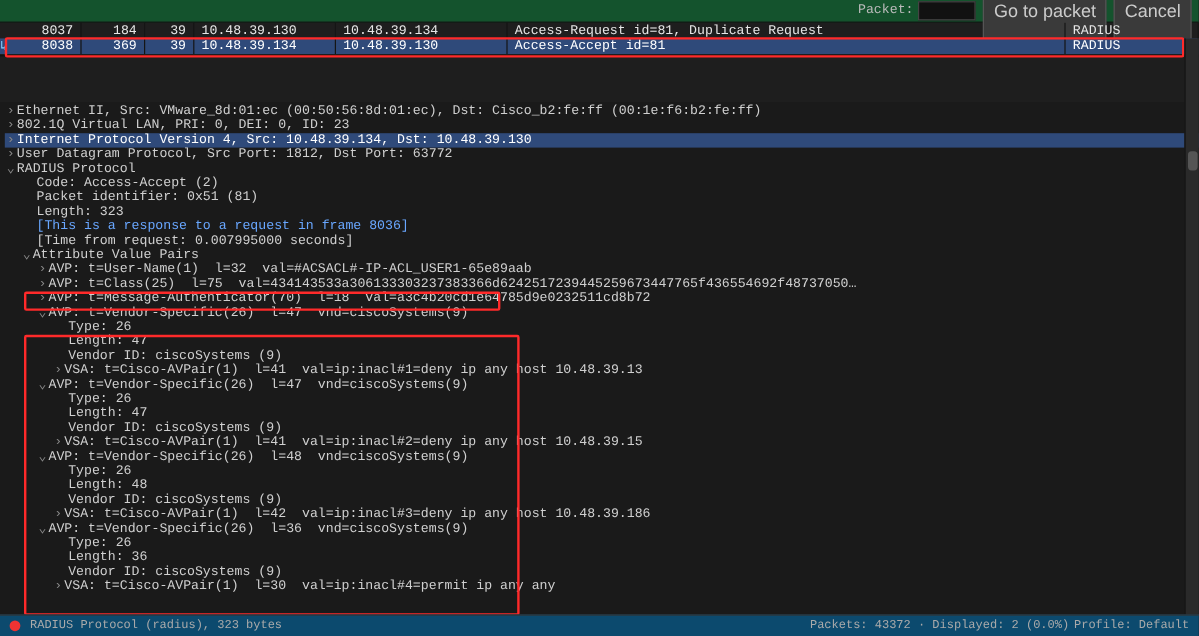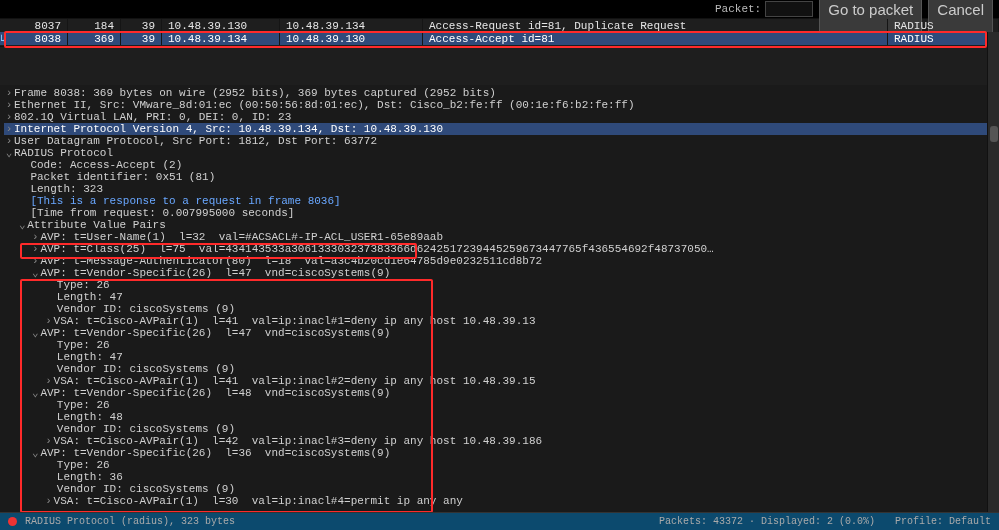--- a/index.html
+++ b/index.html
@@ -1,16 +1,16 @@
 <!DOCTYPE html>
 <html><head>
 <meta charset="utf-8">
 <style>
   html,body{margin:0;padding:0;background:#1a1a1a;font-family:"Courier New",monospace;font-size:11px;color:#d0d0d0;width:999px;height:530px;overflow:hidden}
-  .topbar{height:18px;background:#000000;display:flex;justify-content:flex-end;align-items:center;padding:0 6px;border-bottom:1px solid #111}
+  .topbar{height:18px;background:#14532d;display:flex;justify-content:flex-end;align-items:center;padding:0 6px;border-bottom:1px solid #111}
   .topbar label{color:#bbb;margin-right:4px}
   .topbar input{background:#111;border:1px solid #444;color:#ddd;height:14px;width:40px;font-size:10px;padding:0 3px}
   .topbar .btn{background:#3a3a3a;border:1px solid #555;color:#ccc;font-size:15px;padding:18px 8px;margin-left:6px;cursor:pointer}
   
   .plist{background:#1e1e1e}
   .plist-header{display:flex;height:14px;background:#2c2c2c;border-bottom:1px solid #111;color:#ccc;font-size:10px}
   .col{padding:1px 6px;border-right:1px solid #151515;overflow:hidden;white-space:nowrap}
   .c-indent{width:10px;border:none;padding:0}
   .c-no{width:45px;text-align:right}
   .c-len{width:40px;text-align:right}
@@ -29,21 +29,21 @@
   .details{overflow:hidden;padding:2px 0 0 4px;line-height:12px;font-size:11px}
   .details .row{white-space:pre;position:relative}
   .details .arrow{color:#888;display:inline-block;width:10px;text-align:center}
   .sel-line{background:#2f4a7a;color:#fff}
   .link{color:#69a7ff;}
   .box-red{position:absolute;border:2px solid #ff2a2a;border-radius:2px;pointer-events:none}
   .details-wrap{position:relative}
   
   .status{position:absolute;bottom:0;left:0;right:0;height:17px;background:#0c4a6e;border-top:1px solid #333;display:flex;align-items:center;padding:0 8px;color:#aaa;font-size:10px}
   .status .dot{width:9px;height:9px;border-radius:50%;background:#e33;margin-right:8px}
-  .status .right{margin-left:auto;display:flex;gap:20px}
+  .status .right{margin-left:auto;display:flex;gap:4px}
   .scroll-stub{position:absolute;right:0;top:32px;bottom:17px;width:11px;background:#2a2a2a;border-left:1px solid #111}
   .scroll-thumb{position:absolute;right:1px;top:94px;width:8px;height:16px;background:#555;border-radius:3px}
 </style>
 </head>
 <body>
 
 <div class="topbar">
   <label>Packet:</label>
   <input value="" style="">
   <button class="btn">Go to packet</button>
@@ -72,35 +72,34 @@
       <div class="col c-info">Access-Accept id=81</div>
       <div class="col c-proto">RADIUS</div>
     </div>
     <div class="hl-red" style="top:12px;height:13px"></div>
   </div>
   <div class="empty"></div>
 </div>
 
 <div class="details-wrap">
 <div class="details">
-  <div class="row"><span class="arrow">›</span><span>Frame 8038: 369 bytes on wire (2952 bits), 369 bytes captured (2952 bits)</span></div>
   <div class="row"><span class="arrow">›</span><span>Ethernet II, Src: VMware_8d:01:ec (00:50:56:8d:01:ec), Dst: Cisco_b2:fe:ff (00:1e:f6:b2:fe:ff)</span></div>
   <div class="row"><span class="arrow">›</span><span>802.1Q Virtual LAN, PRI: 0, DEI: 0, ID: 23</span></div>
   <div class="row sel-line"><span class="arrow">›</span><span>Internet Protocol Version 4, Src: 10.48.39.134, Dst: 10.48.39.130</span></div>
   <div class="row"><span class="arrow">›</span><span>User Datagram Protocol, Src Port: 1812, Dst Port: 63772</span></div>
   <div class="row"><span class="arrow">⌄</span><span>RADIUS Protocol</span></div>
   <div class="row">    <span>Code: Access-Accept (2)</span></div>
   <div class="row">    <span>Packet identifier: 0x51 (81)</span></div>
   <div class="row">    <span>Length: 323</span></div>
   <div class="row">    <span class="link">[This is a response to a request in frame 8036]</span></div>
   <div class="row">    <span>[Time from request: 0.007995000 seconds]</span></div>
   <div class="row">  <span class="arrow">⌄</span><span>Attribute Value Pairs</span></div>
   <div class="row">    <span class="arrow">›</span><span>AVP: t=User-Name(1)  l=32  val=#ACSACL#-IP-ACL_USER1-65e89aab</span></div>
   <div class="row">    <span class="arrow">›</span><span>AVP: t=Class(25)  l=75  val=434143533a306133303237383366d6242517239445259673447765f436554692f48737050…</span></div>
-  <div class="row">    <span class="arrow">›</span><span>AVP: t=Message-Authenticator(80)  l=18  val=a3c4b20cd1e64785d9e0232511cd8b72</span></div>
+  <div class="row">    <span class="arrow">›</span><span>AVP: t=Message-Authenticator(70)  l=18  val=a3c4b20cd1e64785d9e0232511cd8b72</span></div>
 
   <div class="row">    <span class="arrow">⌄</span><span>AVP: t=Vendor-Specific(26)  l=47  vnd=ciscoSystems(9)</span></div>
   <div class="row">        <span>Type: 26</span></div>
   <div class="row">        <span>Length: 47</span></div>
   <div class="row">        <span>Vendor ID: ciscoSystems (9)</span></div>
   <div class="row">      <span class="arrow">›</span><span>VSA: t=Cisco-AVPair(1)  l=41  val=ip:inacl#1=deny ip any host 10.48.39.13</span></div>
 
   <div class="row">    <span class="arrow">⌄</span><span>AVP: t=Vendor-Specific(26)  l=47  vnd=ciscoSystems(9)</span></div>
   <div class="row">        <span>Type: 26</span></div>
   <div class="row">        <span>Length: 47</span></div>

